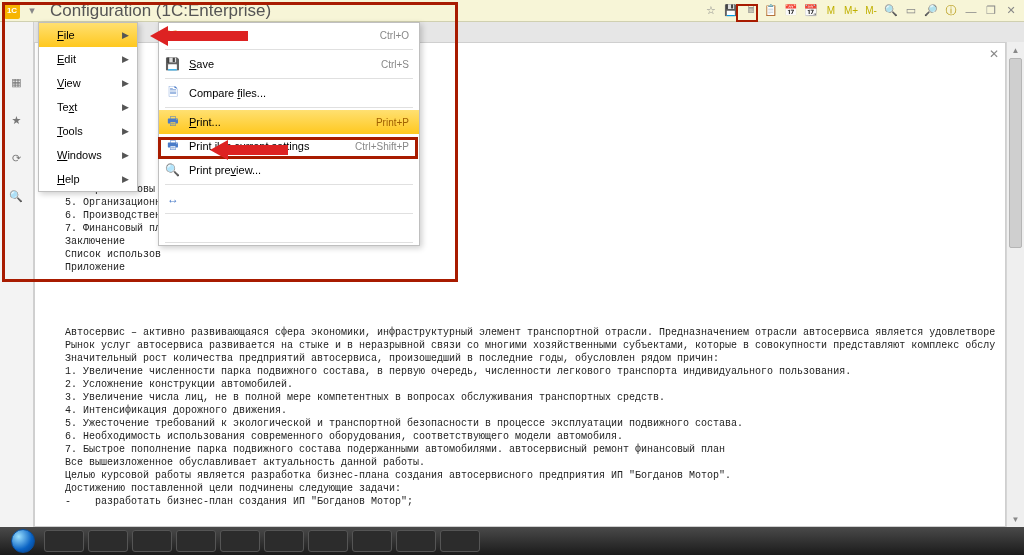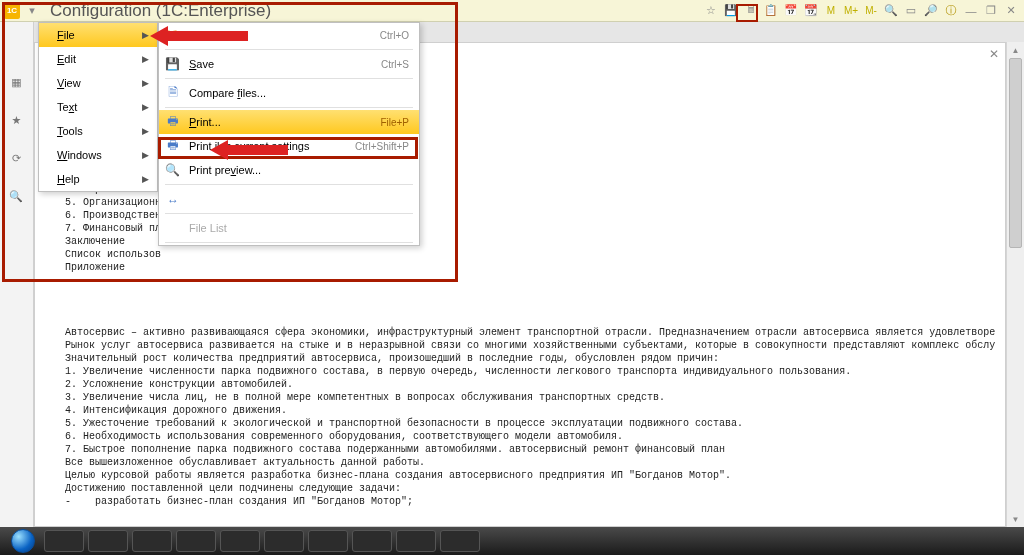--- a/index.html
+++ b/index.html
@@ -38,21 +38,21 @@
   .arrow .head{width:0;height:0;border-top:10px solid transparent;
     border-bottom:10px solid transparent}
   .arrow.a1{left:150px;top:26px}
   .arrow.a1 .head{border-right:18px solid #d22}
   .arrow.a1 .shaft{width:80px}
   .arrow.a2{left:210px;top:140px}
   .arrow.a2 .head{border-right:18px solid #d22}
   .arrow.a2 .shaft{width:60px}
 
   
-  .menubar{position:absolute;left:38px;top:22px;width:120px;
+  .menubar{position:absolute;left:38px;top:22px;width:100px;
     background:#fff;border:1px solid #bfbfbf;box-shadow:2px 2px 6px rgba(0,0,0,.2);
     z-index:40}
   .menubar .item{height:24px;display:flex;align-items:center;
     justify-content:space-between;padding:0 8px 0 18px;cursor:pointer}
   .menubar .item.active{background:linear-gradient(#ffe071,#ffc81f)}
   .menubar .item .arw{color:#555;font-size:9px}
 
   .submenu{position:absolute;left:158px;top:22px;width:262px;
     background:#fff;border:1px solid #bfbfbf;box-shadow:2px 2px 6px rgba(0,0,0,.2);
     z-index:41}
@@ -228,41 +228,40 @@
     <div class="sep"></div>
     <div class="row">
       <span class="ico">🗎</span>
       <span class="lbl">Compare <span class="underline">f</span>iles...</span>
       <span class="sc"></span>
     </div>
     <div class="sep"></div>
     <div class="row hi">
       <span class="ico">🖶</span>
       <span class="lbl"><span class="underline">P</span>rint...</span>
-      <span class="sc hi">File+P</span>
+      <span class="sc hi">Print+P</span>
     </div>
     <div class="row">
       <span class="ico">🖶</span>
       <span class="lbl">Print iles current settings</span>
       <span class="sc">Ctrl+Shift+P</span>
     </div>
     <div class="row">
       <span class="ico">🔍</span>
       <span class="lbl">Print pre<span class="underline">v</span>iew...</span>
       <span class="sc"></span>
     </div>
     <div class="sep"></div>
     <div class="row">
       <span class="ico">↔</span>
       <span class="sc"></span>
     </div>
     <div class="sep"></div>
     <div class="row disabled">
       <span class="ico blank"></span>
-      <span class="lbl">File List</span>
       <span class="sc"></span>
     </div>
     <div class="sep"></div>
   </div>
 
 <div class="frame-main"></div>
 <div class="frame-top"></div>
 <div class="frame-print"></div>
 <div class="arrow a1">
   <div class="head"></div>

